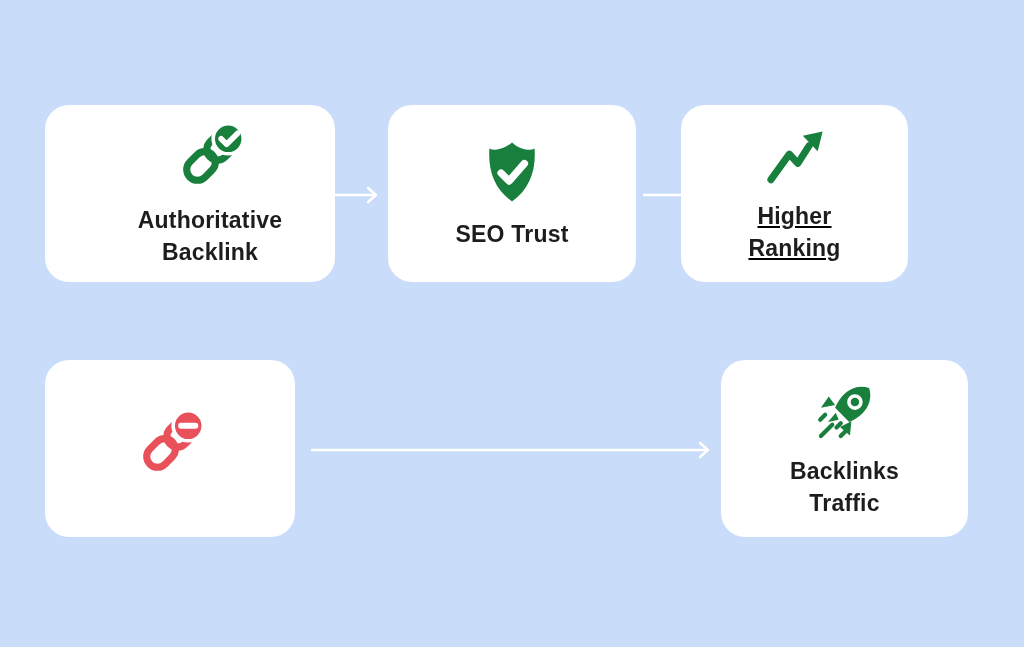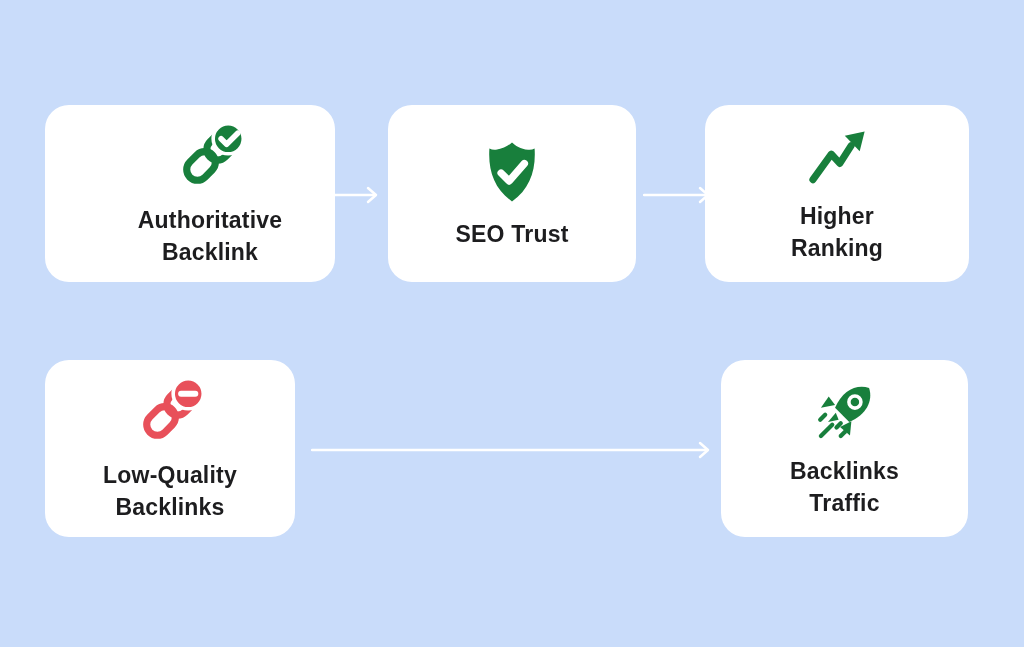--- a/index.html
+++ b/index.html
@@ -30,21 +30,21 @@
     font-size:23px;
     font-weight:700;
     line-height:1.35;
     letter-spacing:.2px;
     color:var(--text,#1d1d1f);
   }
   .green-icon{color:var(--green,#187f3c);}
   .red-icon{color:var(--red,#e8505a);}
   .card1{left:45px;top:105px;width:250px;height:177px;padding-left:40px;}
   .card2{left:388px;top:105px;width:248px;height:177px;}
-  .card3{left:705px;top:105px;width:264px;height:177px;}
+  .card3{left:681px;top:105px;width:227px;height:177px;text-decoration:underline;}
   .card4{left:45px;top:360px;width:250px;height:177px;}
   .card5{left:721px;top:360px;width:247px;height:177px;}
   .arrow{position:absolute;color:var(--arrow,#ffffff);}
   .arrow1{left:311px;top:185px;}
   .arrow2{left:643px;top:185px;}
   .arrow3{left:311px;top:440px;}
 </style>
 </head>
 <body style="--background: #c9dcfa; --card_background: #ffffff; --text: #1d1d1f; --green: #187f3c; --red: #e8505a; --arrow: #ffffff;">
 
@@ -100,22 +100,20 @@
     <span class="icon red-icon">
       <svg width="78" height="76" viewBox="0 0 96 96">
         <g transform="rotate(45 48 48)" fill="none" stroke="currentColor" stroke-width="9">
           <rect x="34.5" y="44" width="27" height="40" rx="13.5"></rect>
           <rect x="34.5" y="8" width="27" height="40" rx="13.5"></rect>
         </g>
         <circle cx="71" cy="25" r="19" fill="currentColor" stroke="#ffffff" stroke-width="4.5"></circle>
         <path d="M62 25 h18" fill="none" stroke="#ffffff" stroke-width="7.5" stroke-linecap="round"></path>
       </svg>
     </span>
-    <span class="label">Low-Quality
-Backlinks</span>
   </div>
 
   <svg class="arrow arrow3" width="402" height="20" viewBox="0 0 402 20">
     <line x1="1" y1="10" x2="395" y2="10" stroke="currentColor" stroke-width="2.5" stroke-linecap="round"></line>
     <polyline points="389,3 397,10 389,17" fill="none" stroke="currentColor" stroke-width="2.5" stroke-linecap="round" stroke-linejoin="round"></polyline>
   </svg>
 
   <div class="card card5">
     <span class="icon green-icon">
       <svg width="68" height="68" viewBox="0 0 96 96">

